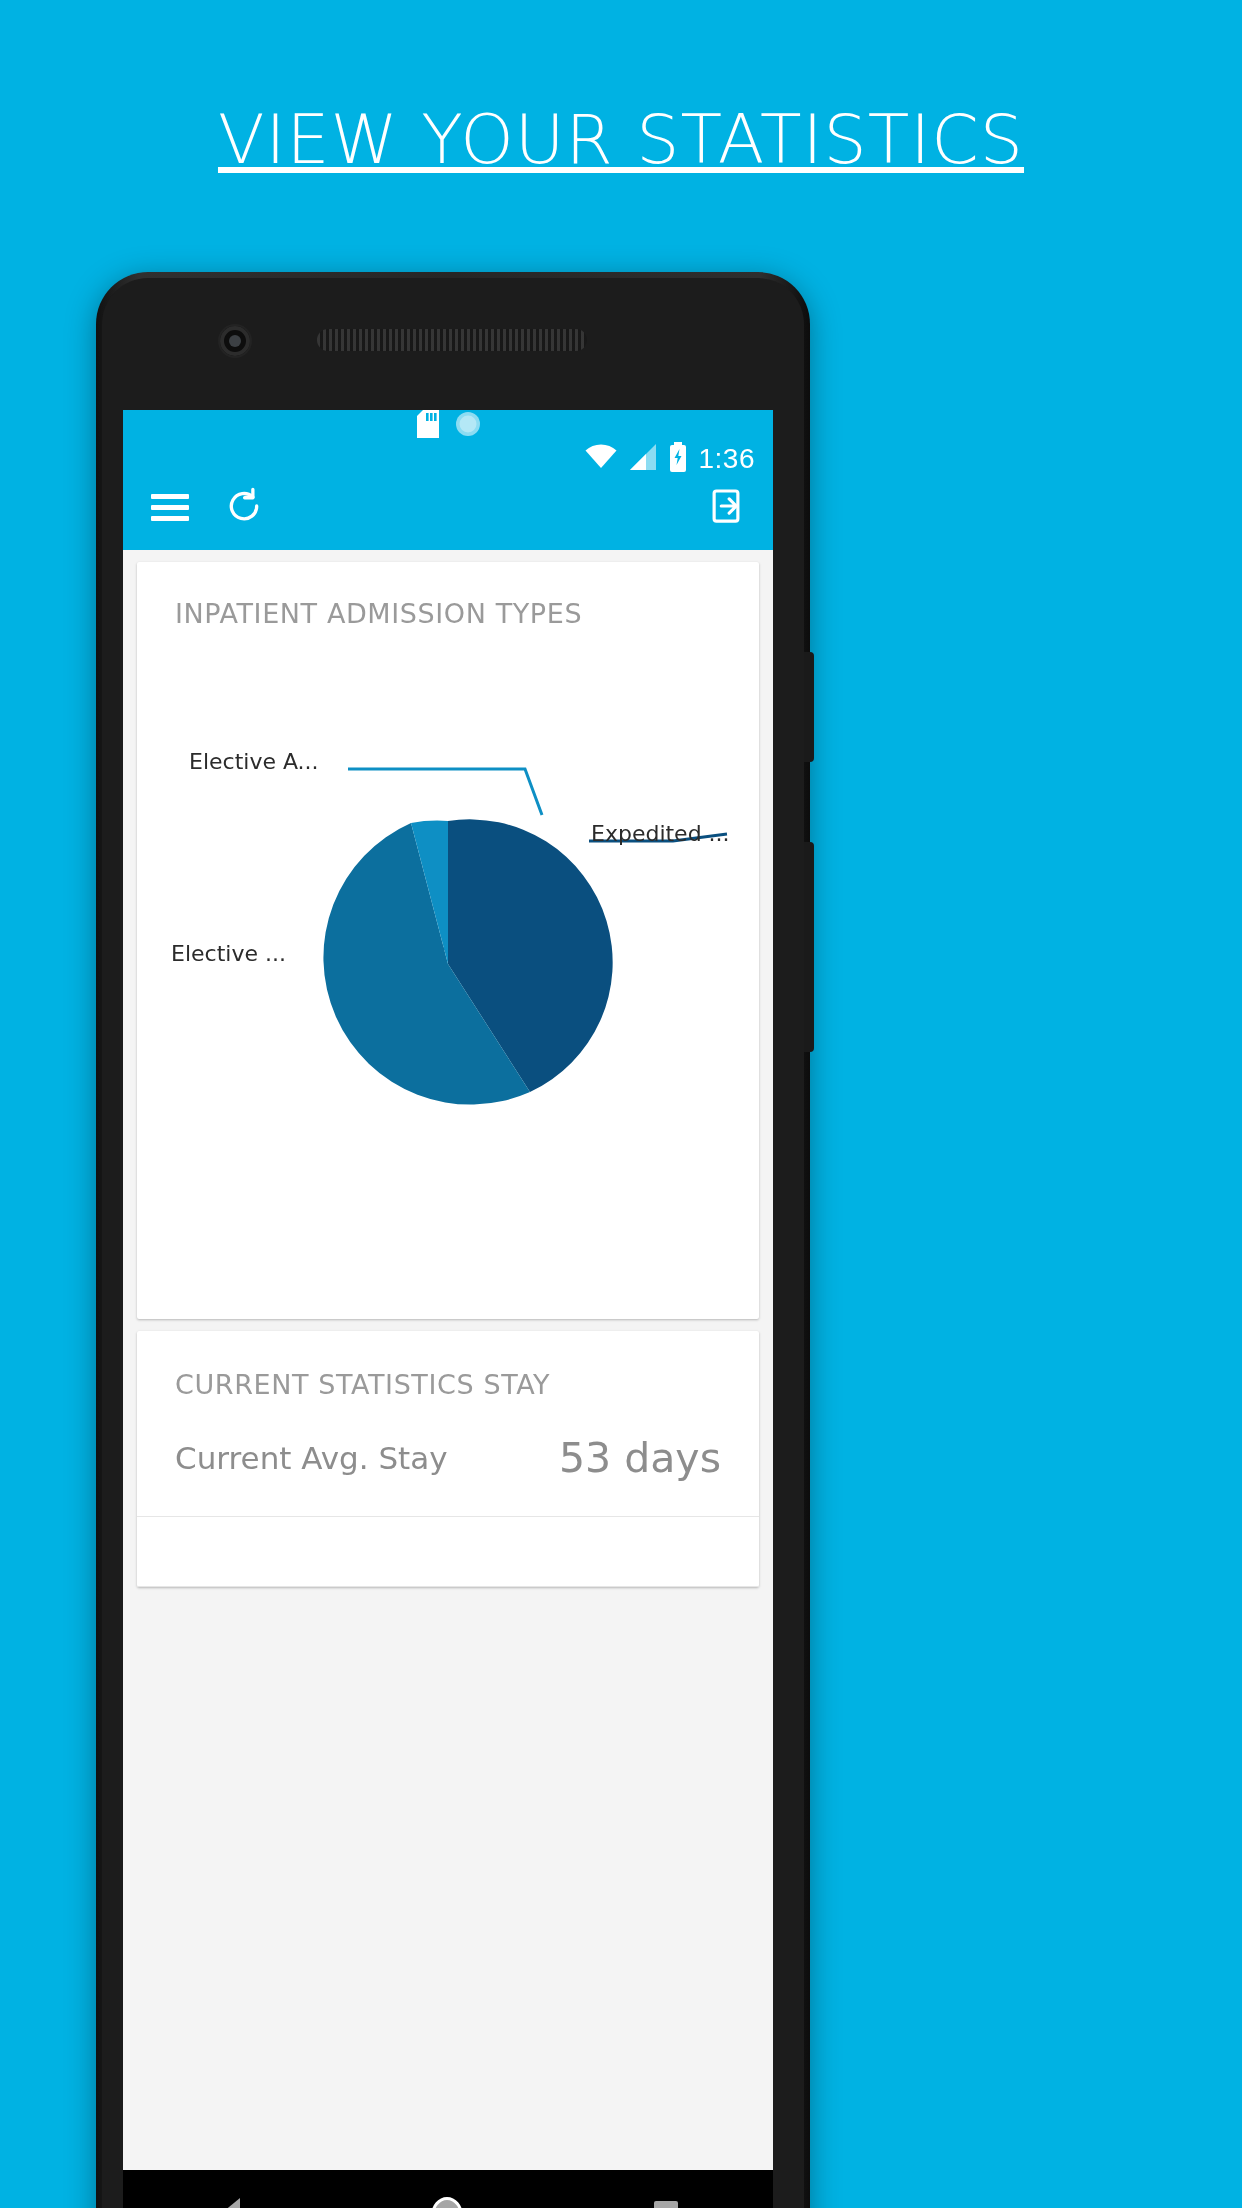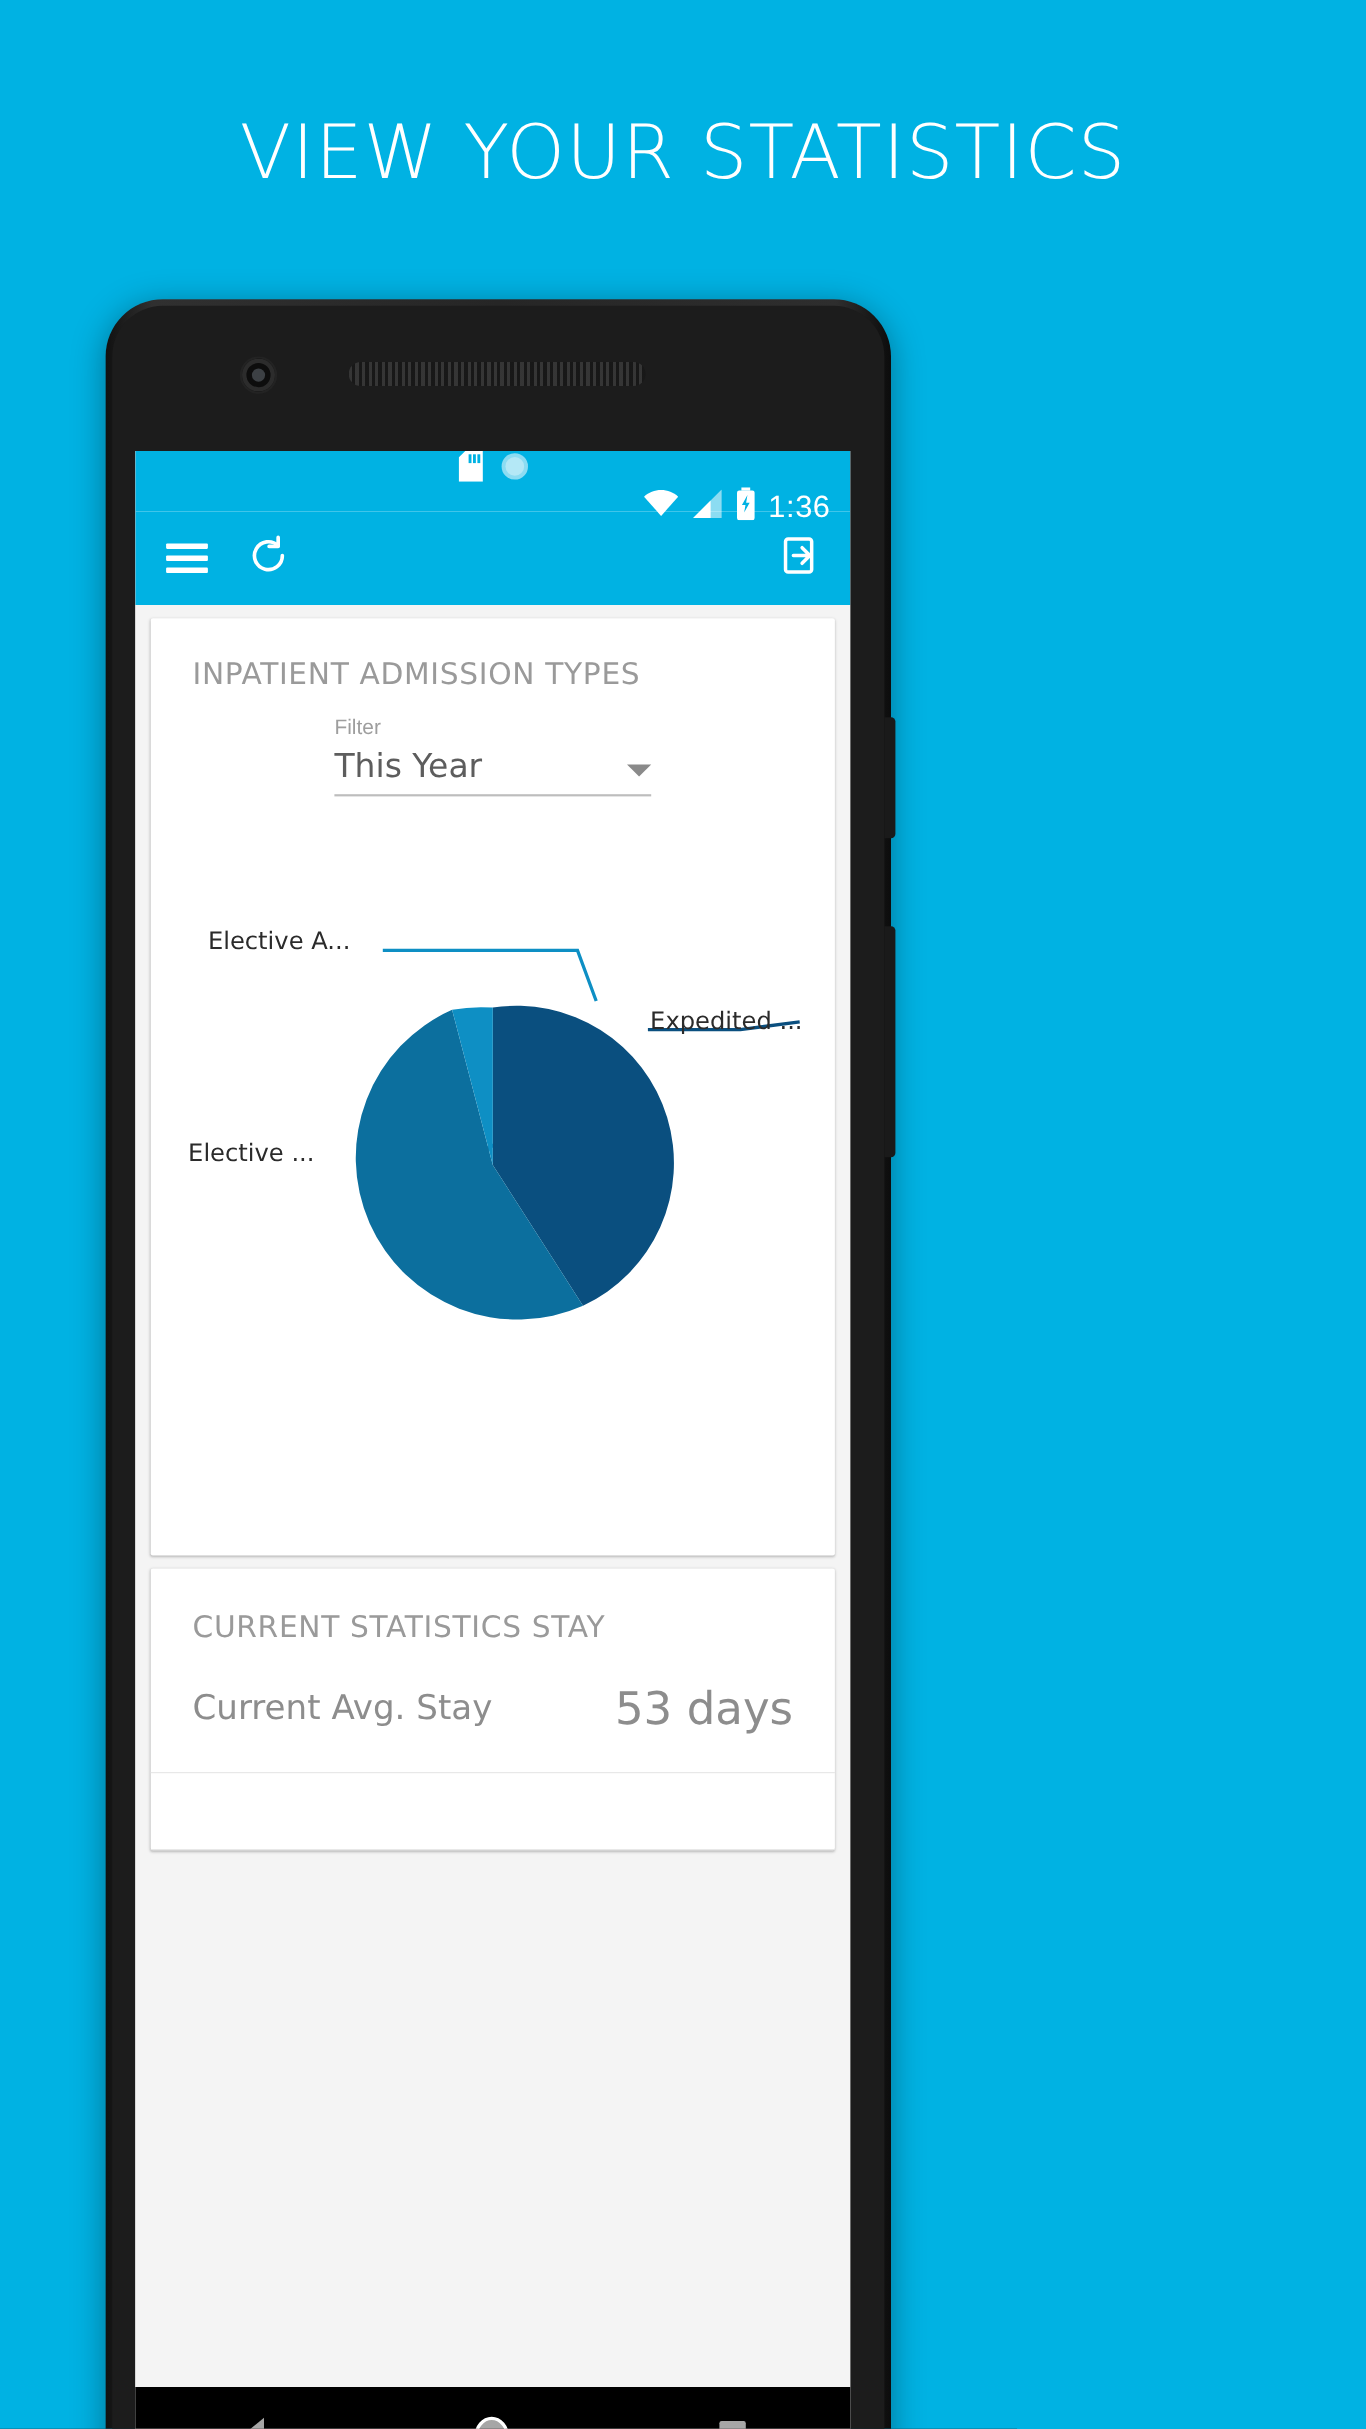--- a/index.html
+++ b/index.html
@@ -14,20 +14,21 @@
   .promo-title {
     position: absolute;
     top: 100px; left: 0; right: 0;
     text-align: center;
     color: #ffffff;
     font-size: 68px;
     font-weight: 300;
     letter-spacing: 1px;
     font-family: "DejaVu Sans", sans-serif;
     white-space: nowrap;
+    text-decoration: underline;
   }
 
   
   .device {
     position: absolute;
     left: 96px; top: 272px;
     width: 714px; height: 1990px;
     background: linear-gradient(90deg,#111 0%,#303030 6%,#262626 50%,#2e2e2e 93%,#0c0c0c 100%);
     border-radius: 52px 52px 14px 14px;
     box-shadow: 0 6px 30px rgba(0,0,0,.35);
@@ -254,29 +255,20 @@
             </svg>
         </span>
       </div>
     </div>
 
     <div class="content">
 
       <div class="card">
         <div class="card-title">INPATIENT ADMISSION TYPES</div>
 
-        <div class="filter-wrap">
-          <div class="filter-field">
-            <div class="filter-label">Filter</div>
-            <div class="filter-select">
-              <span class="filter-value">This Year</span>
-              <span class="caret"></span>
-            </div>
-          </div>
-        </div>
 
         <div class="chart-area">
           <svg viewBox="0 0 622 690">
 
             <polyline points="211,140 388,140 405,186" fill="none" stroke="#0e8fc4" stroke-width="3"></polyline>
             <polyline points="452,212 536,212 590,205" fill="none" stroke="#0a4f7f" stroke-width="3"></polyline>
             <polyline points="205,334 282,334 338,302" fill="none" stroke="#0c6f9e" stroke-width="3"></polyline>
 
             <g>
 

